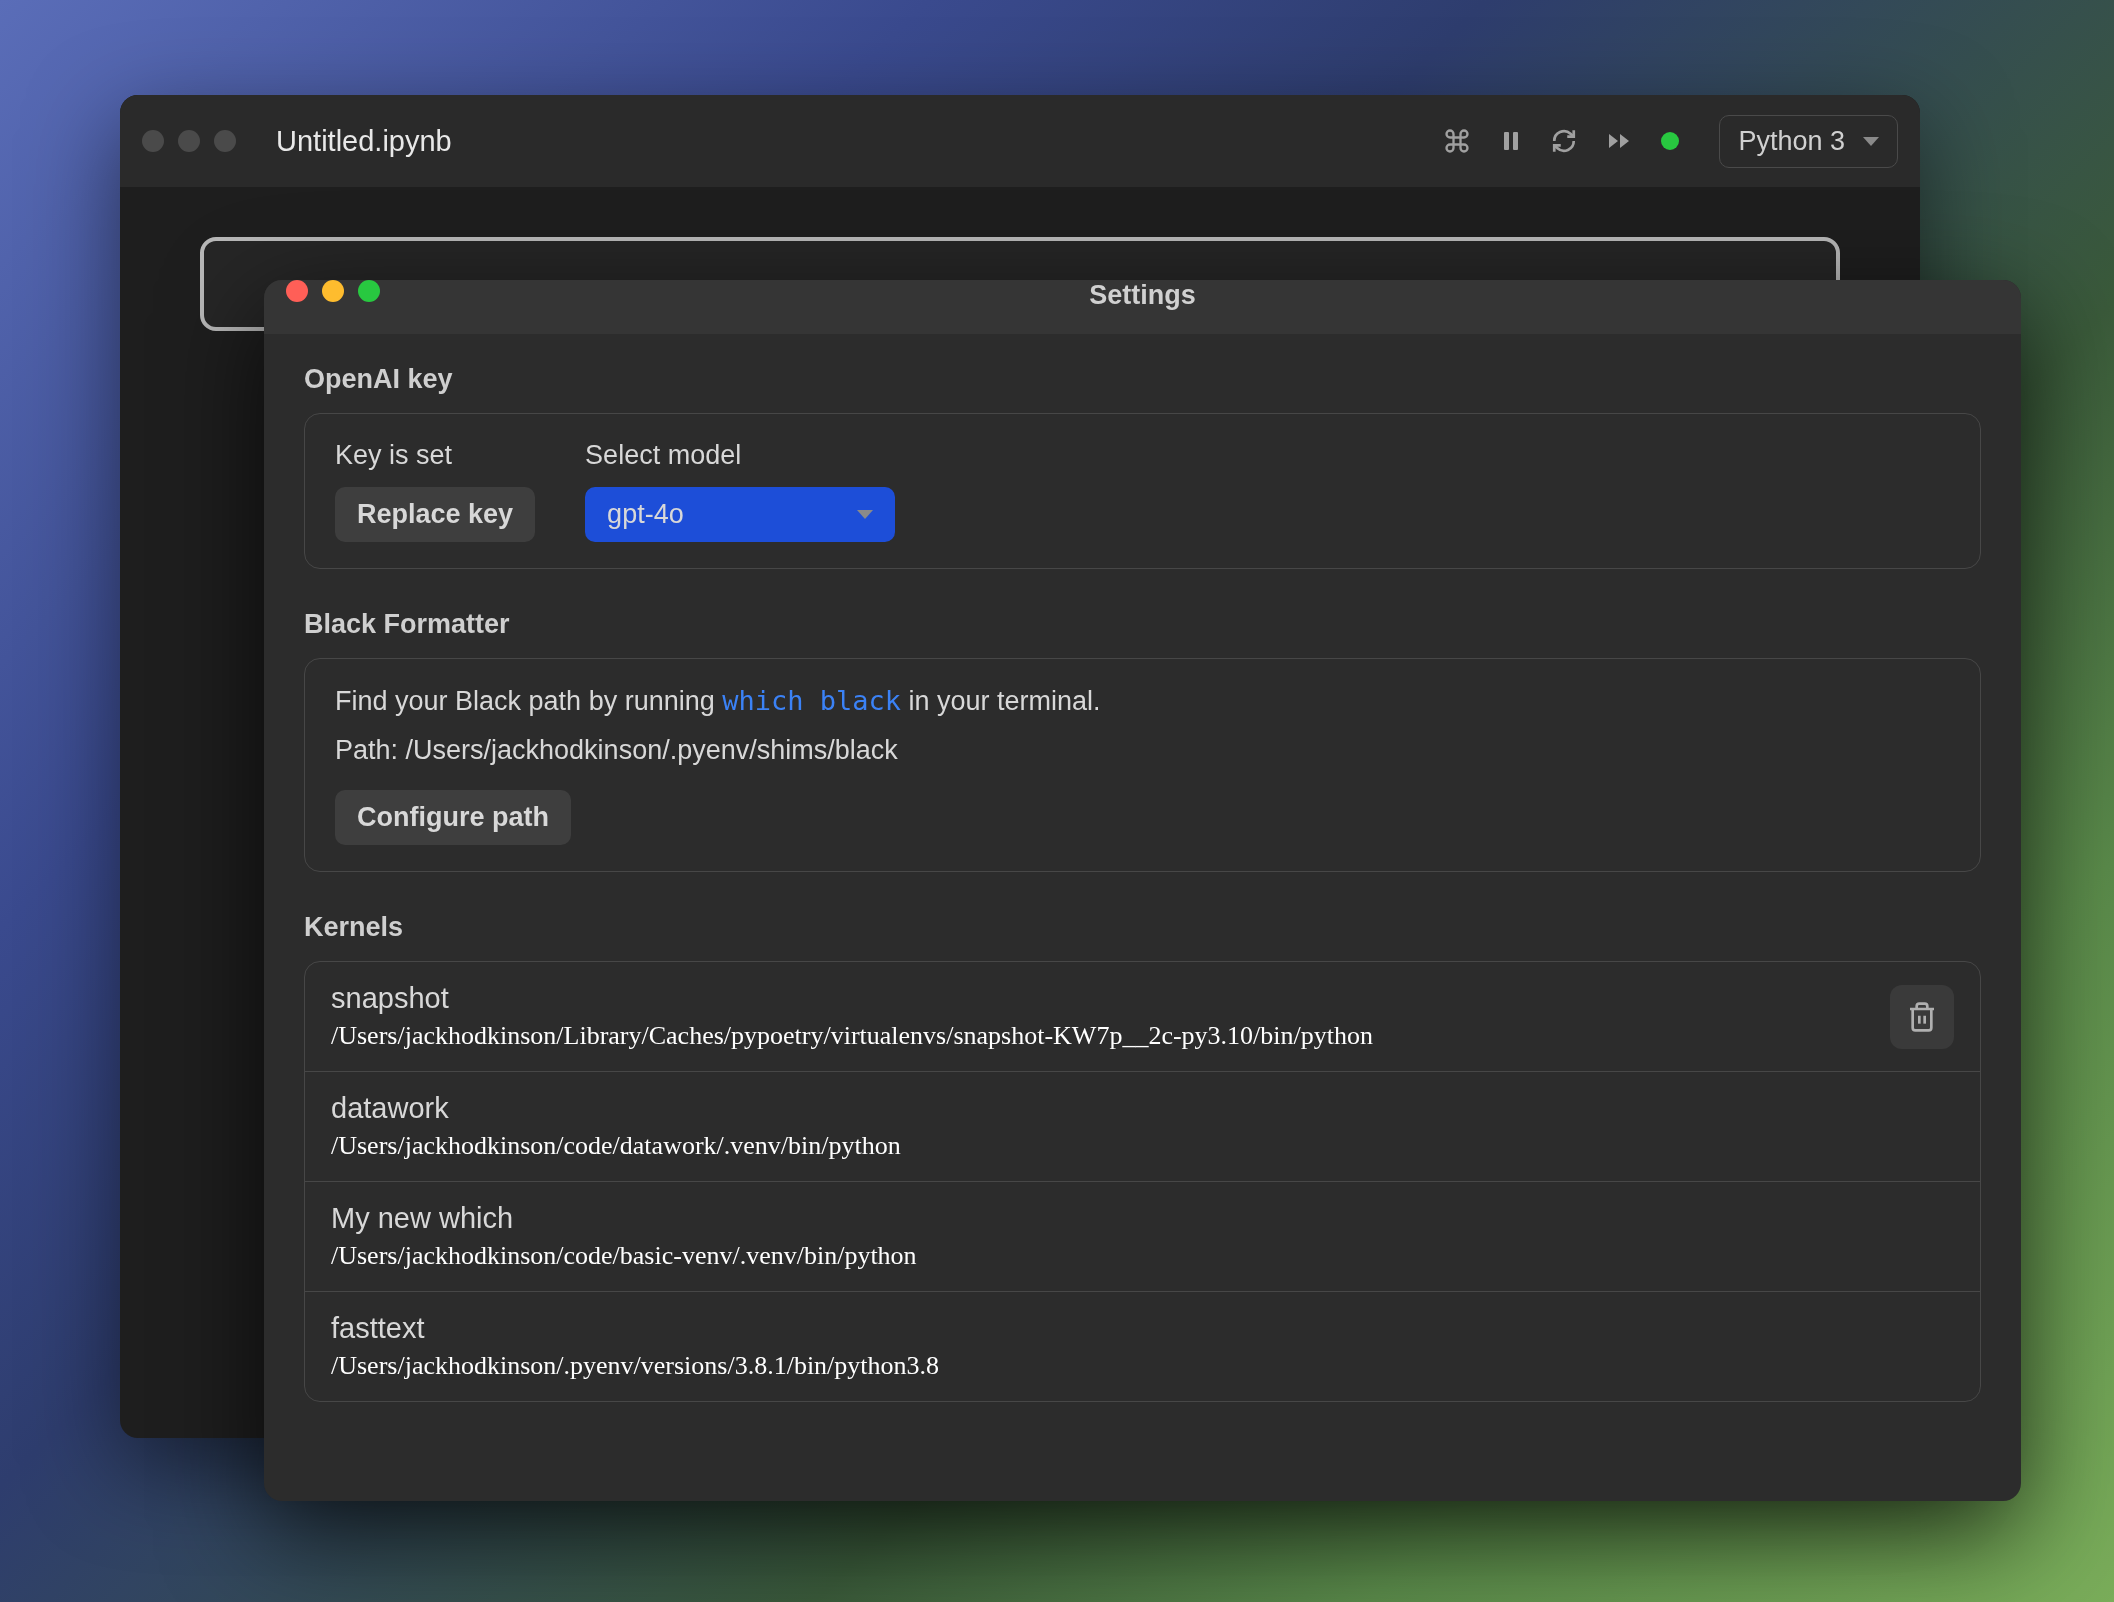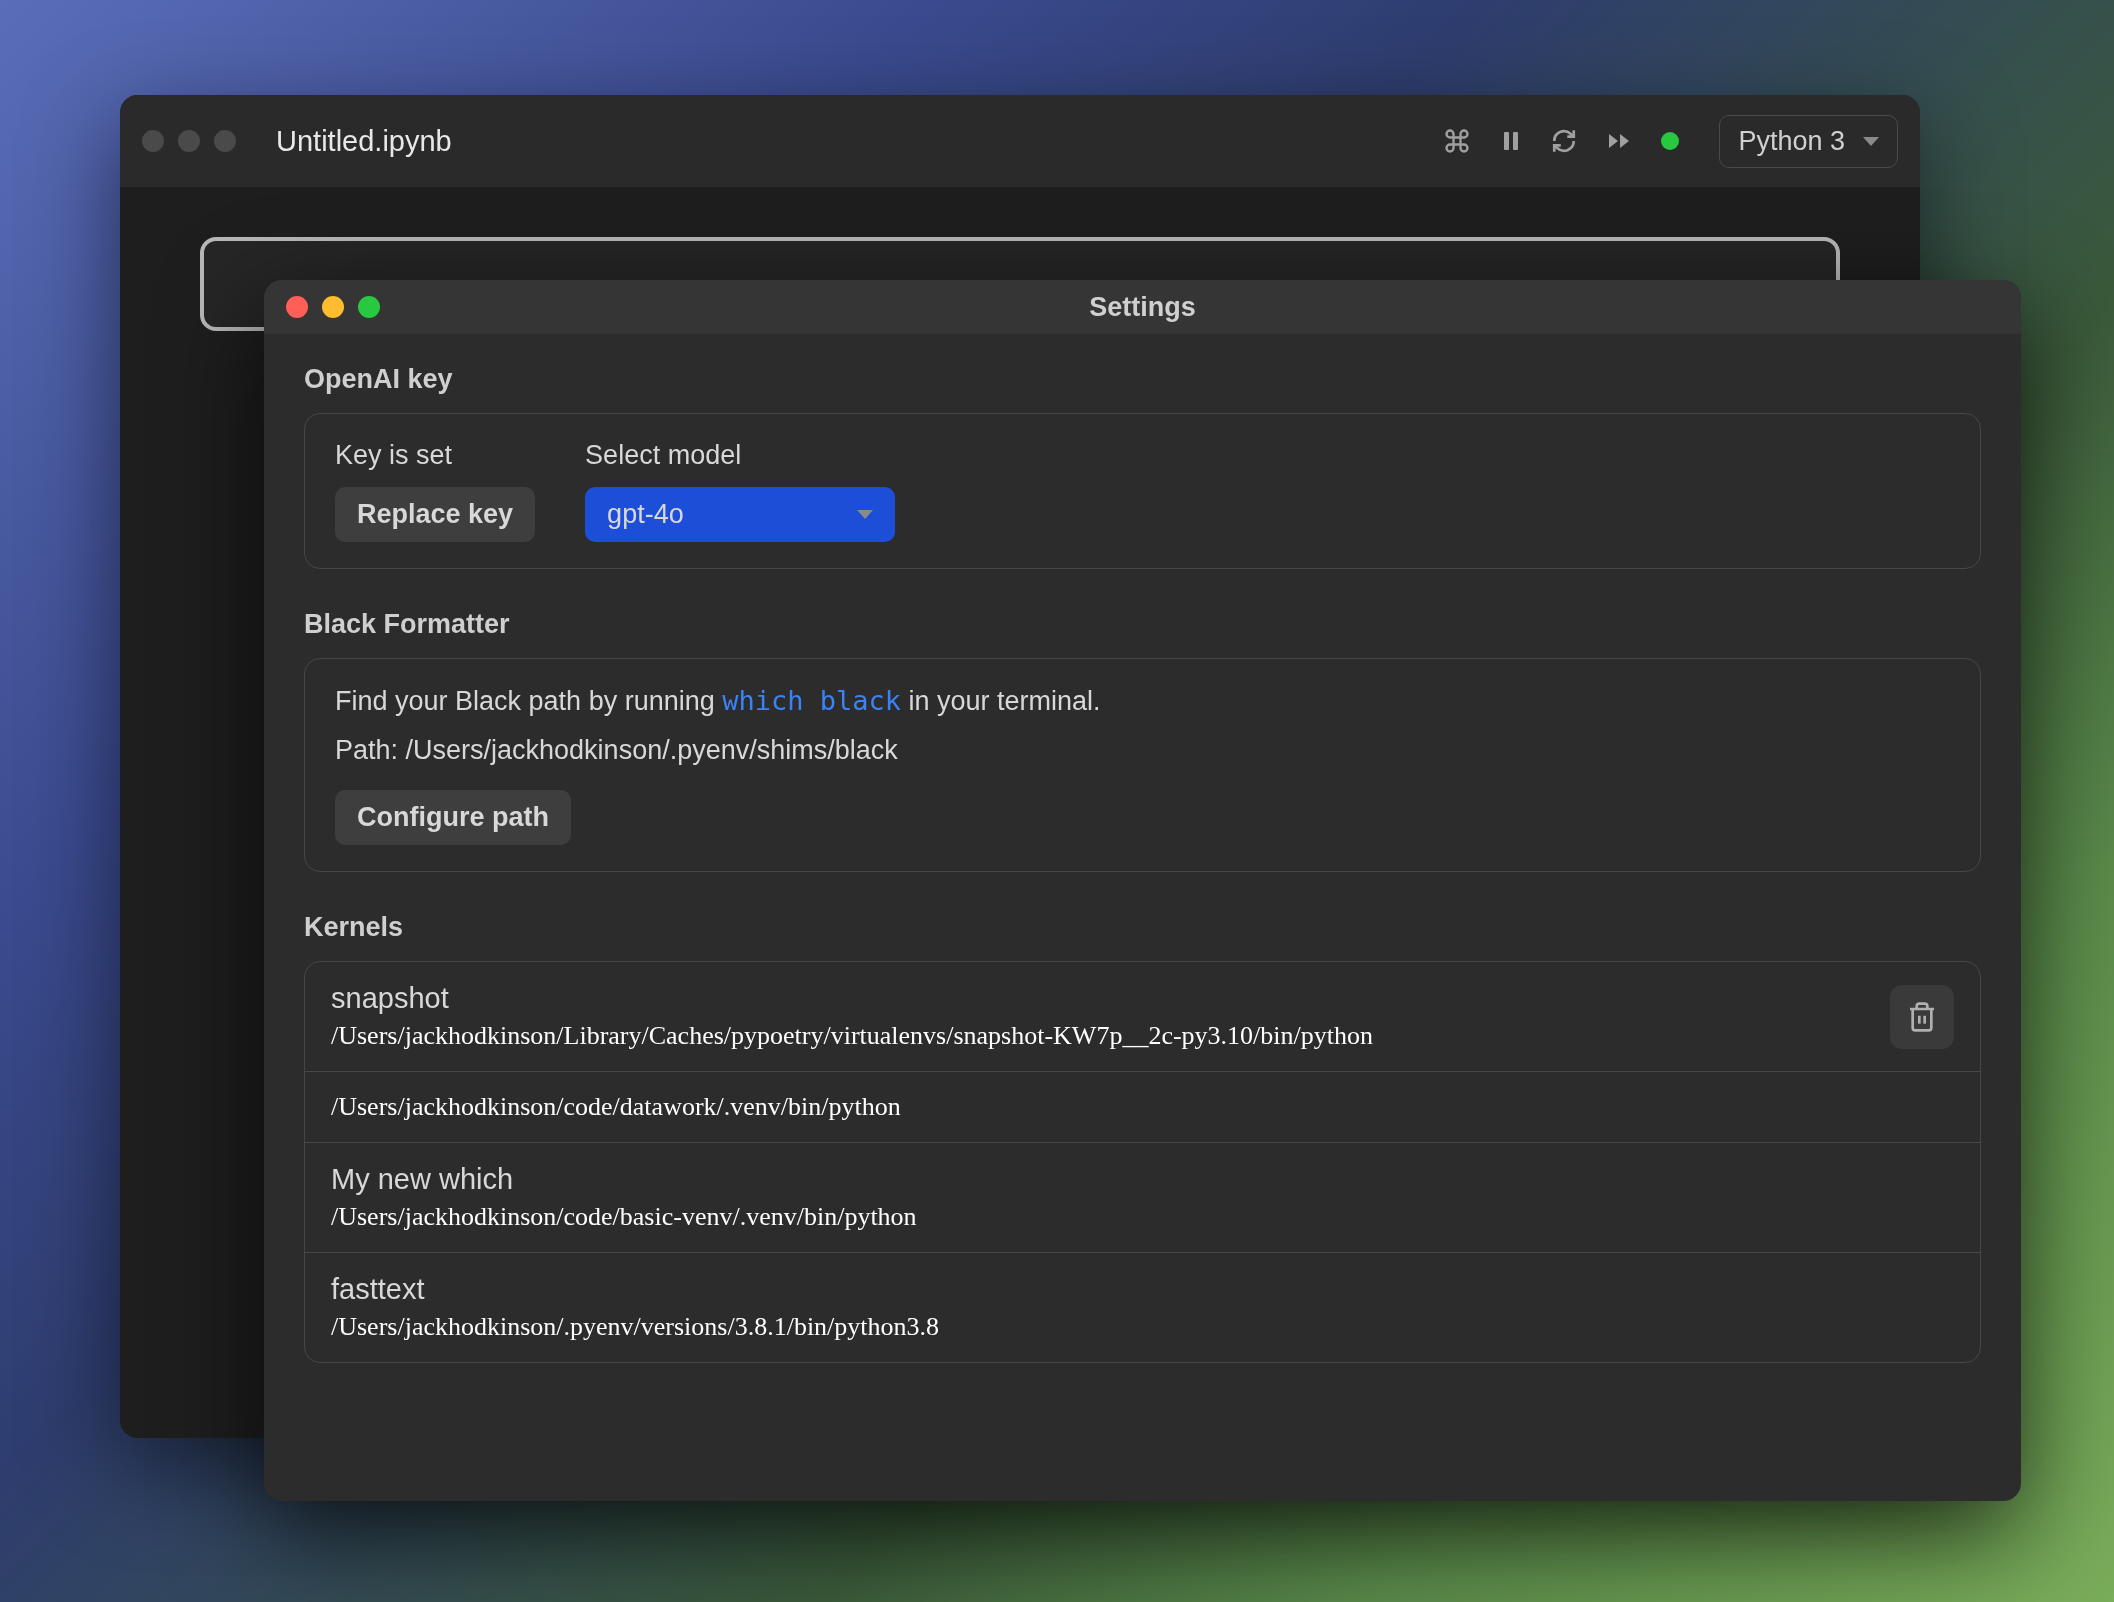--- a/index.html
+++ b/index.html
@@ -106,21 +106,20 @@
       background: #2c2c2c;
       border-radius: 18px;
       box-shadow: 0 30px 100px rgba(0,0,0,0.7);
       overflow: hidden;
       display: flex;
       flex-direction: column;
     }
     .settings-titlebar {
       height: 54px;
       display: flex;
-      align-items: center;
       padding: 0 22px;
       background: #353535;
       position: relative;
     }
     .settings-titlebar .traffic-lights { margin-right: 0; }
     .settings-title {
       position: absolute;
       left: 50%;
       transform: translateX(-50%);
       color: #d0d0d0;
@@ -313,20 +312,21 @@
           <svg viewBox="0 0 24 24" fill="none" stroke="#b0b0b0" stroke-width="2">
               <polyline points="3 6 5 6 21 6"></polyline>
               <path d="M19 6v14a2 2 0 0 1-2 2H7a2 2 0 0 1-2-2V6m3 0V4a2 2 0 0 1 2-2h4a2 2 0 0 1 2 2v2"></path>
               <line x1="10" y1="11" x2="10" y2="17"></line>
               <line x1="14" y1="11" x2="14" y2="17"></line>
             </svg>
         </div>
       </div>
       <div class="kernel-item">
         <div class="kernel-info">
+          <div class="kernel-name">datawork</div>
           <div class="kernel-path-text">/Users/jackhodkinson/code/datawork/.venv/bin/python</div>
         </div>
       </div>
       <div class="kernel-item">
         <div class="kernel-info">
           <div class="kernel-name">My new which</div>
           <div class="kernel-path-text">/Users/jackhodkinson/code/basic-venv/.venv/bin/python</div>
         </div>
       </div>
       <div class="kernel-item">

